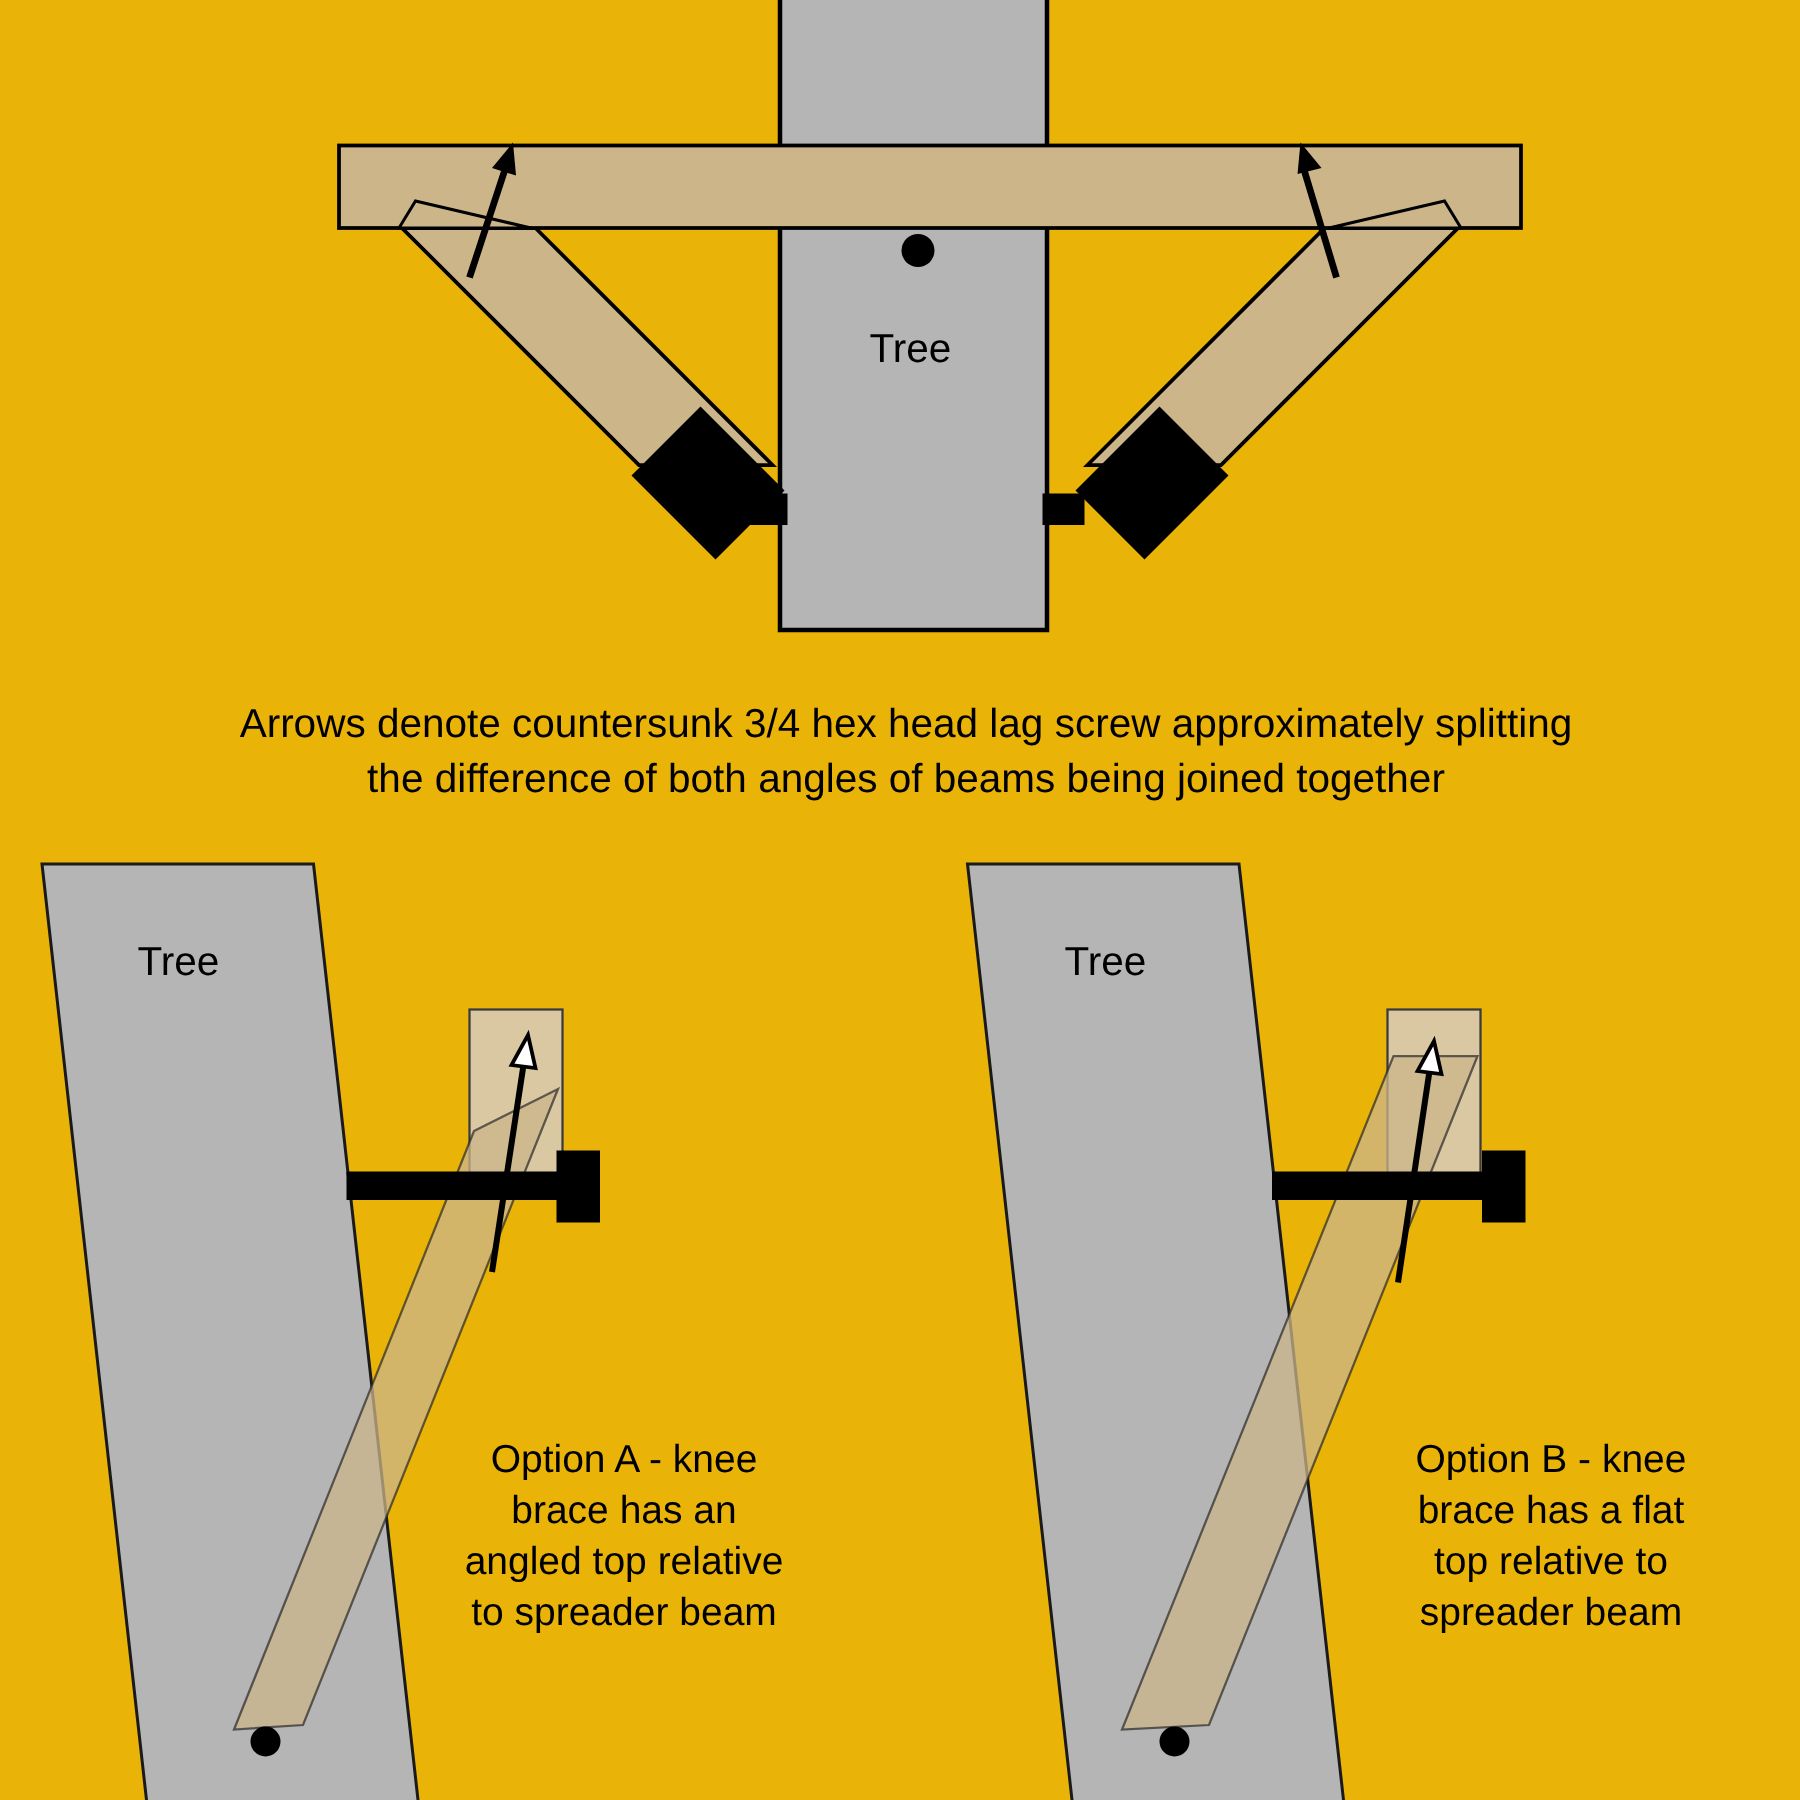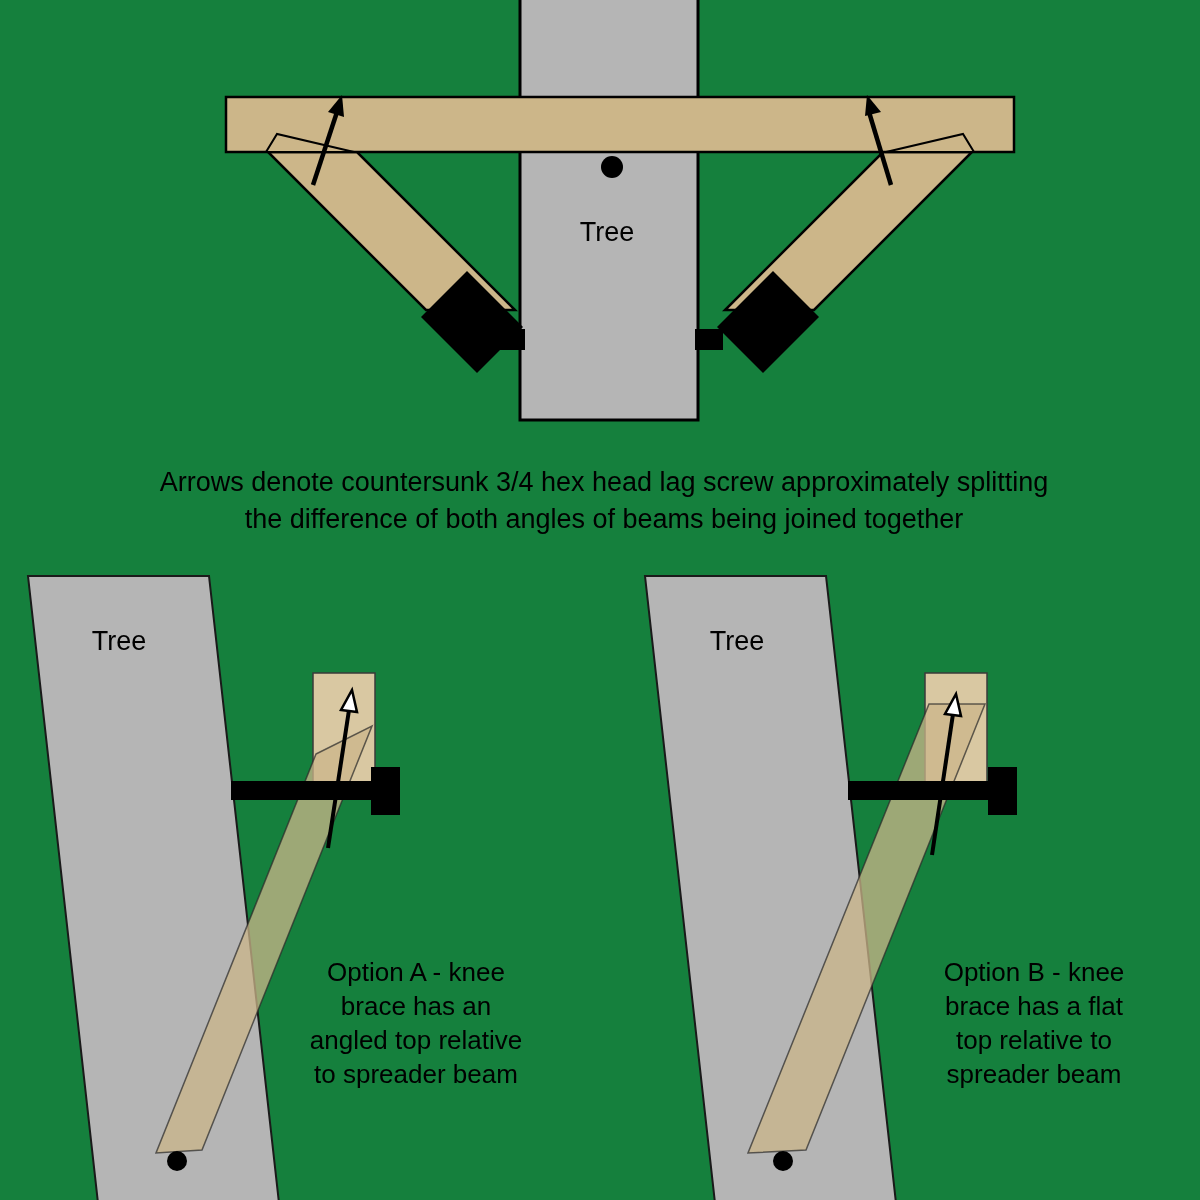--- a/index.html
+++ b/index.html
@@ -4,21 +4,21 @@
 <style>
   html, body {
     margin: 0;
     padding: 0;
     background: #ffffff;
   }
   .canvas {
     position: relative;
     width: 1200px;
     height: 1200px;
-    background: #15803d;
+    background: #eab308;
     overflow: hidden;
   }
   svg { display: block; }
   text {
     font-family: "Liberation Sans", sans-serif;
     fill: #000000;
   }
   .t-label   { font-size: 27px; }
   .t-caption { font-size: 27px; }
   .t-option  { font-size: 26px; }

